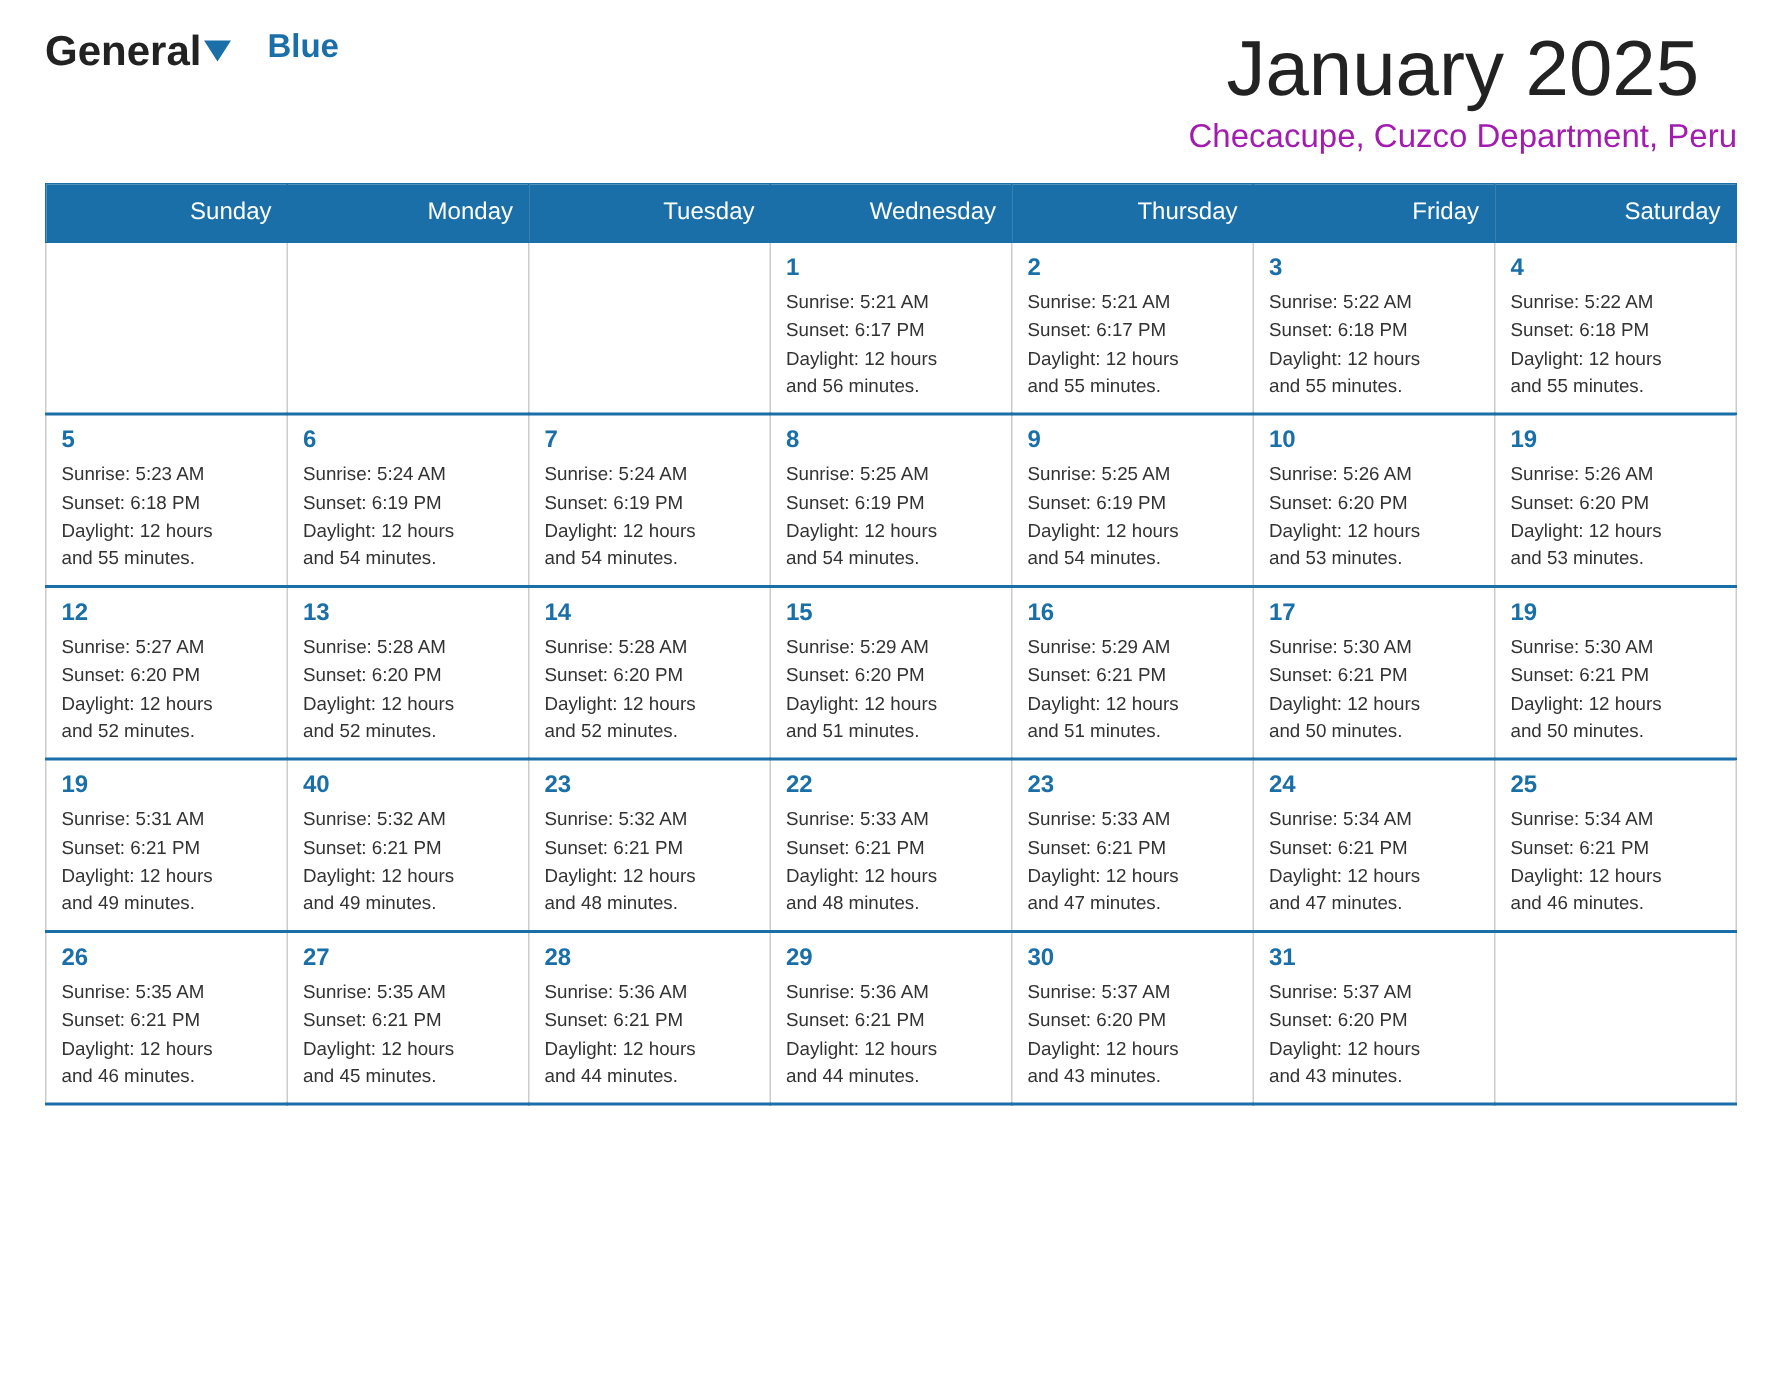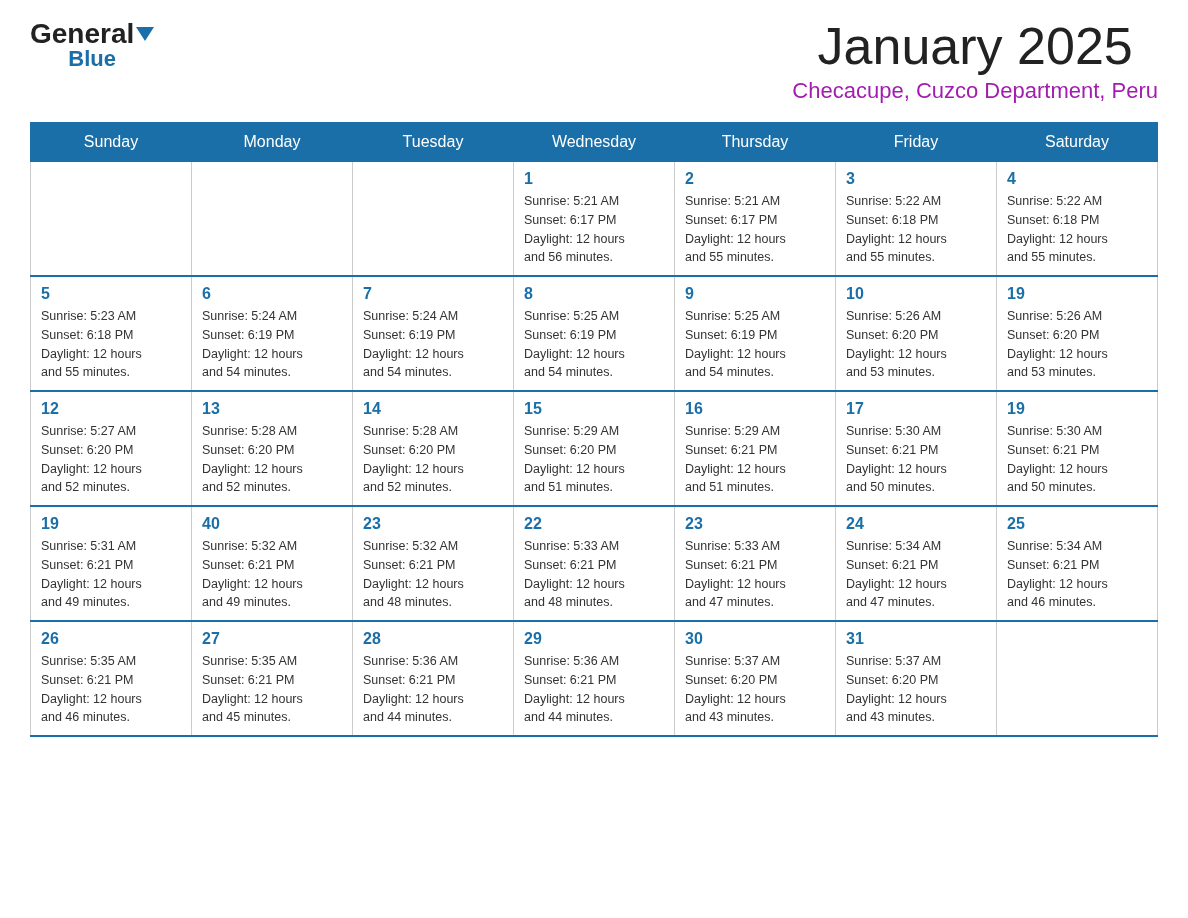--- a/index.html
+++ b/index.html
@@ -10,22 +10,23 @@
       color: #222;
     }
     .header {
       display: flex;
       justify-content: space-between;
       align-items: flex-start;
       margin-bottom: 18px;
     }
     .logo {
       display: flex;
-      flex-direction: column;
-      align-items: center;
+      flex-direction: row;
+      align-items: flex-start;
+      gap: 24px;
     }
     .logo-text {
       font-size: 28px;
       font-weight: bold;
       color: #222;
       line-height: 1;
     }
     .logo-text span {
       color: #1a6fa8;
     }
@@ -65,21 +66,21 @@
     .calendar {
       width: 100%;
       border-collapse: collapse;
     }
     .calendar thead tr th {
       background-color: #1a6fa8;
       color: #fff;
       font-size: 16px;
       font-weight: normal;
       padding: 10px 10px;
-      text-align: center;
+      text-align: right;
       border: 1px solid #1a6fa8;
     }
     .calendar tbody tr td {
       vertical-align: top;
       padding: 8px 10px;
       border: 1px solid #ccc;
       font-size: 13px;
       color: #222;
       width: calc(100% / 7);
       min-height: 90px;

